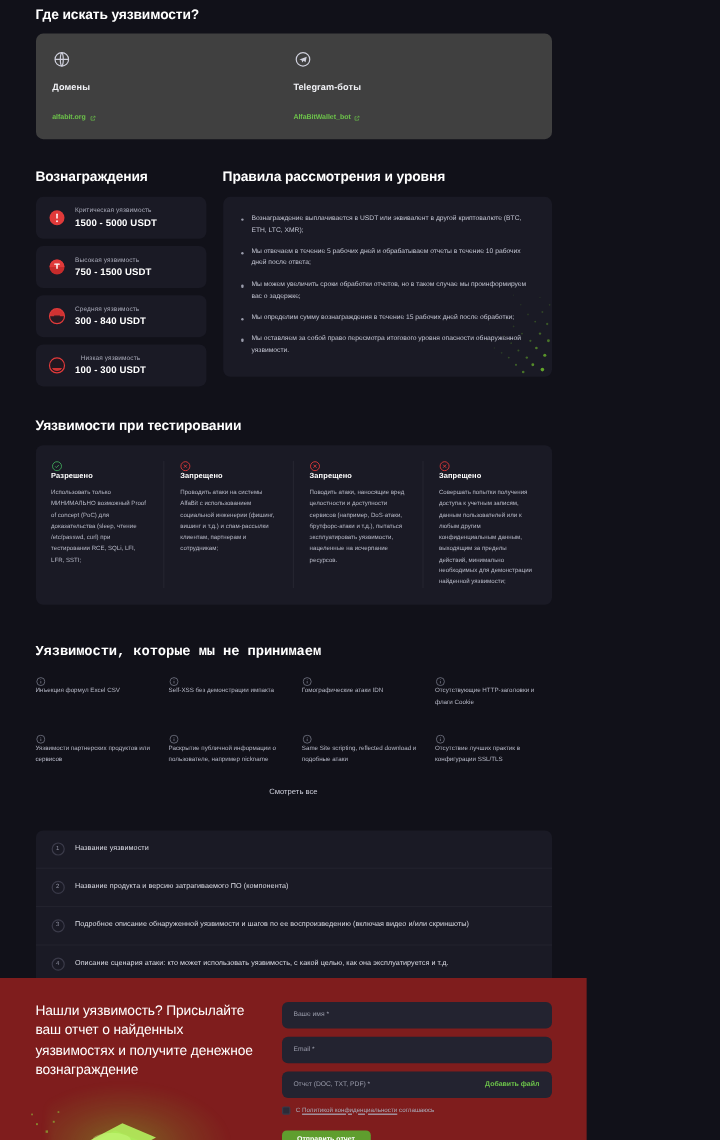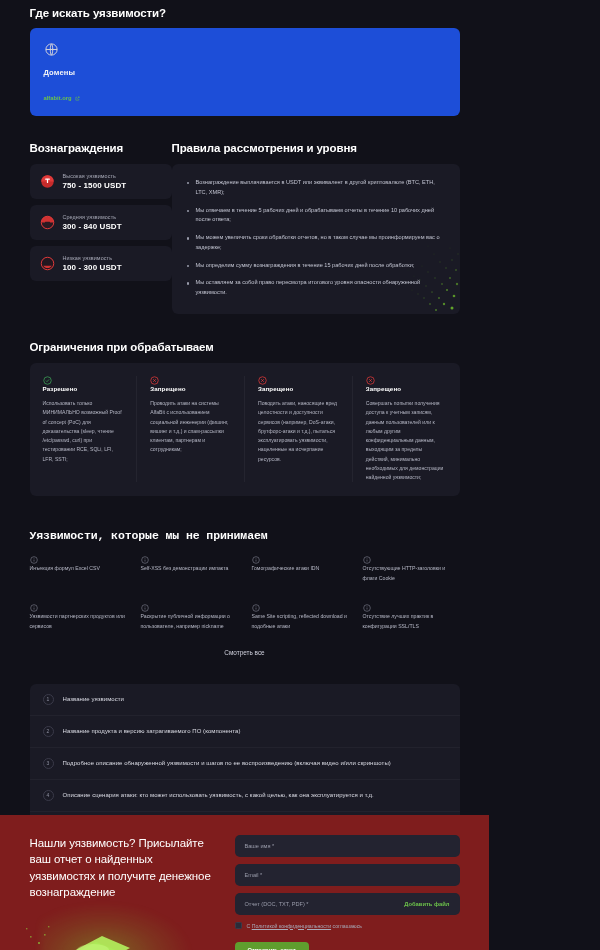--- a/index.html
+++ b/index.html
@@ -37,21 +37,21 @@
     font-weight: bold;
     letter-spacing: -0.1px;
     color: #ffffff;
   }
 
   
   #block-where { padding-top: 7px; }
   #block-where .sec-title { margin-bottom: 9px; }
 
   .card {
-    background: #1d4ed8;
+    background: #404040;
     border-radius: 6px;
   }
 
   .where-card {
     display: flex;
     padding: 14px 14px 12px 14px;
   }
   .where-col {
     flex: 1 1 0;
     min-width: 0;
@@ -77,38 +77,39 @@
     align-items: center;
     gap: 3px;
     text-decoration: none;
   }
   .ext-ico { width: 5px; height: 5px; display:block; }
 
   
   #block-rewards {
     margin-top: 26px;
     display: flex;
+    gap: 14px;
     align-items: flex-start;
   }
   .rew-left  { width: 142px; flex: none; }
   .rew-right { flex: 1 1 auto; min-width: 0; }
 
   #block-rewards .sec-title { margin-bottom: 10px; display:block; }
 
   .rew-card {
     background: #1a1a25;
     border-radius: 6px;
     padding: 9px 10px;
     display: flex;
     align-items: center;
     gap: 8px;
     margin-bottom: 6px;
     min-height: 34px;
   }
-  .rew-card:last-child { margin-bottom: 0; }
+  .rew-card:last-child { margin-bottom: 0; text-align: center; }
 
   .sev-ico { width: 15px; height: 15px; flex: none; }
   .sev-ico svg { display:block; width:15px; height:15px; }
 
   .rew-sub {
     font-size: 5.4px;
     color: #a8aab8;
     margin-bottom: 2px;
     letter-spacing: .1px;
   }
@@ -375,29 +376,57 @@
           <div class="where-label">Домены</div>
           <a class="where-link" href="#">
             <span>alfabit.org</span>
             <svg class="ext-ico" viewBox="0 0 24 24" fill="none" stroke="currentColor" stroke-width="2.6">
               <path d="M14 4h6v6M20 4l-9 9M18 14v6H4V6h6"></path>
             </svg>
           </a>
         </div>
 
 
+        <div class="where-col">
+          <div class="where-icon">
+            <svg viewBox="0 0 24 24" fill="none" stroke="currentColor" stroke-width="1.6">
+              <circle cx="12" cy="12" r="9"></circle>
+              <path d="M17 8.3 7.2 12.1l2.9 1 1 3 1.7-2.2 2.6 1.9z" fill="currentColor" stroke="none"></path>
+            </svg>
+          </div>
+          <div class="where-label">Telegram-боты</div>
+          <a class="where-link" href="#">
+            <span>AlfaBitWallet_bot</span>
+            <svg class="ext-ico" viewBox="0 0 24 24" fill="none" stroke="currentColor" stroke-width="2.6">
+              <path d="M14 4h6v6M20 4l-9 9M18 14v6H4V6h6"></path>
+            </svg>
+          </a>
+        </div>
 
       </div>
     </section>
 
     <section id="block-rewards">
 
       <div class="rew-left">
         <h2 class="sec-title">Вознаграждения</h2>
 
+        <div class="rew-card">
+          <span class="sev-ico">
+            <svg viewBox="0 0 24 24">
+                <circle cx="12" cy="12" r="10" fill="#e03a3a"></circle>
+                <rect x="11" y="6.4" width="2" height="7" rx="1" fill="#fff"></rect>
+                <circle cx="12" cy="16.6" r="1.2" fill="#fff"></circle>
+              </svg>
+          </span>
+          <div>
+            <div class="rew-sub">Критическая уязвимость</div>
+            <div class="rew-amt">1500 - 5000 USDT</div>
+          </div>
+        </div>
 
         <div class="rew-card">
           <span class="sev-ico">
             <svg viewBox="0 0 24 24">
                 <circle cx="12" cy="12" r="10" fill="#c62b2b"></circle>
                 <path d="M12 22a10 10 0 0 1 0-20 10 10 0 0 1 0 20z" fill="none"></path>
                 <path d="M2 12a10 10 0 0 1 20 0z" fill="#e03a3a"></path>
                 <rect x="11" y="8" width="2" height="6.5" rx="1" fill="#fff"></rect>
                 <rect x="8.2" y="7.2" width="7.6" height="1.9" rx=".9" fill="#fff"></rect>
               </svg>
@@ -481,21 +510,21 @@
             <li>Мы можем увеличить сроки обработки отчетов, но в таком случае мы проинформируем вас о задержке;</li>
             <li>Мы определим сумму вознаграждения в течение 15 рабочих дней после обработки;</li>
             <li>Мы оставляем за собой право пересмотра итогового уровня опасности обнаруженной уязвимости.</li>
           </ul>
         </div>
       </div>
 
     </section>
 
     <section id="block-limits">
-      <h2 class="sec-title">Ограничения при обрабатываем</h2>
+      <h2 class="sec-title">Уязвимости при тестировании</h2>
 
       <div class="card limits-card">
 
         <div class="limit-col">
           <span class="limit-ico">
             <svg viewBox="0 0 24 24" fill="none" stroke="#3fa65a" stroke-width="2">
               <circle cx="12" cy="12" r="10"></circle>
                 <path d="M7.8 12.3l2.8 2.8 5.6-5.9"></path>
             </svg>
           </span>

